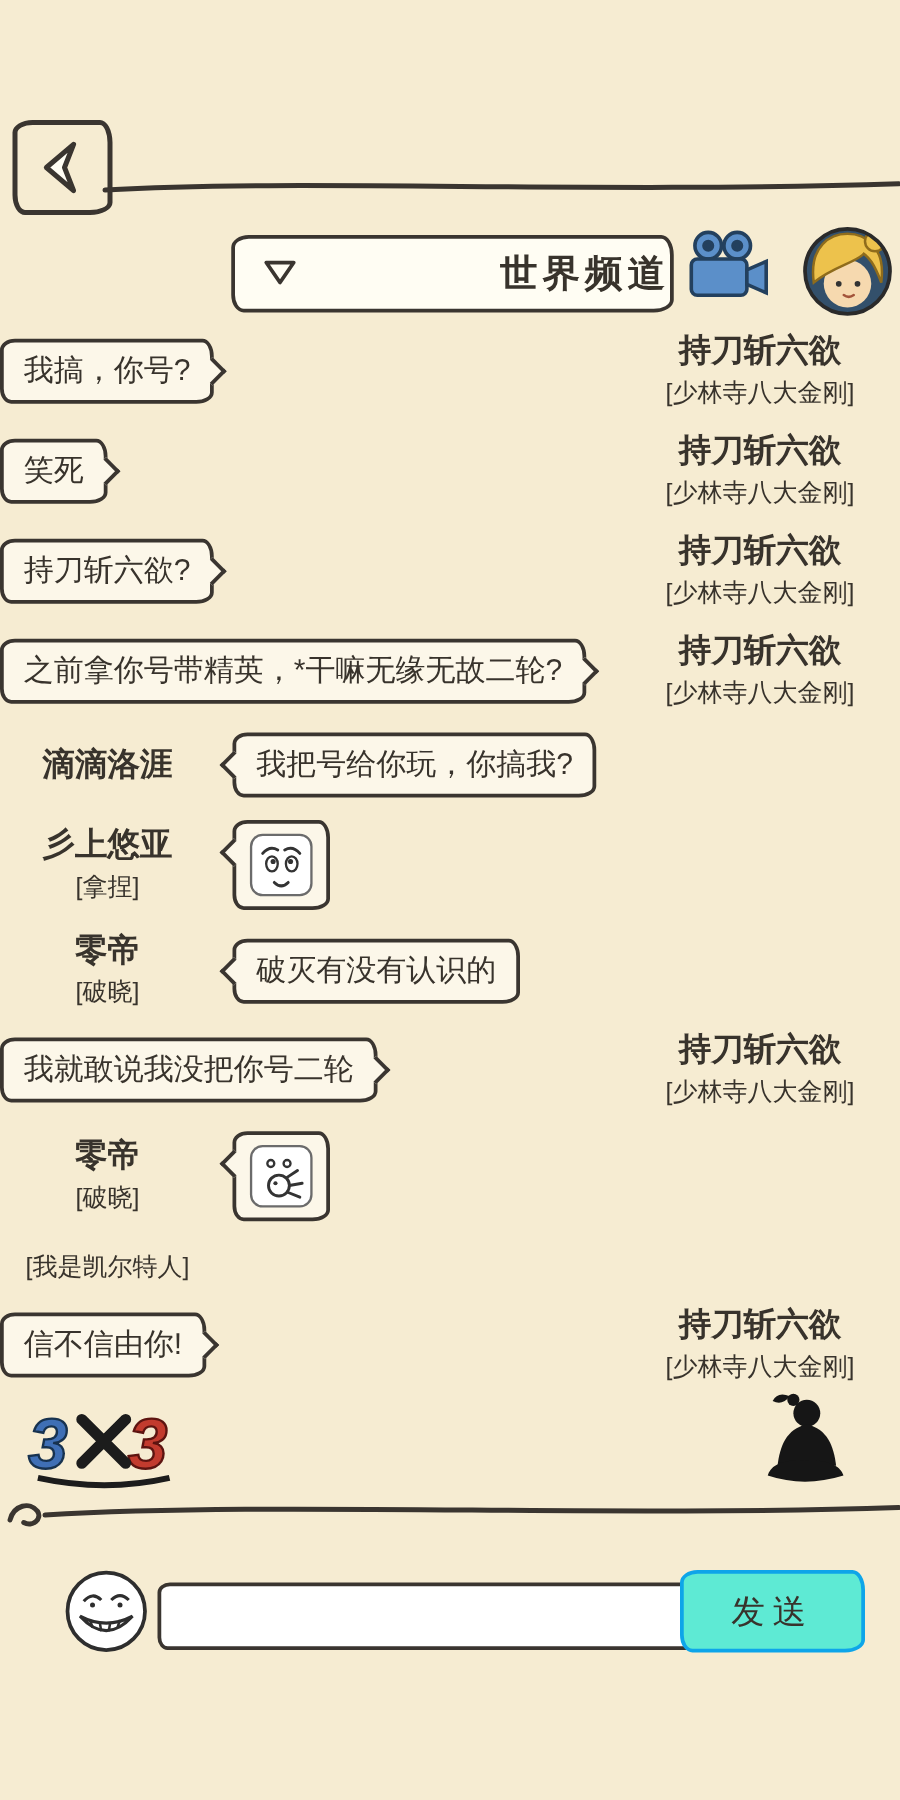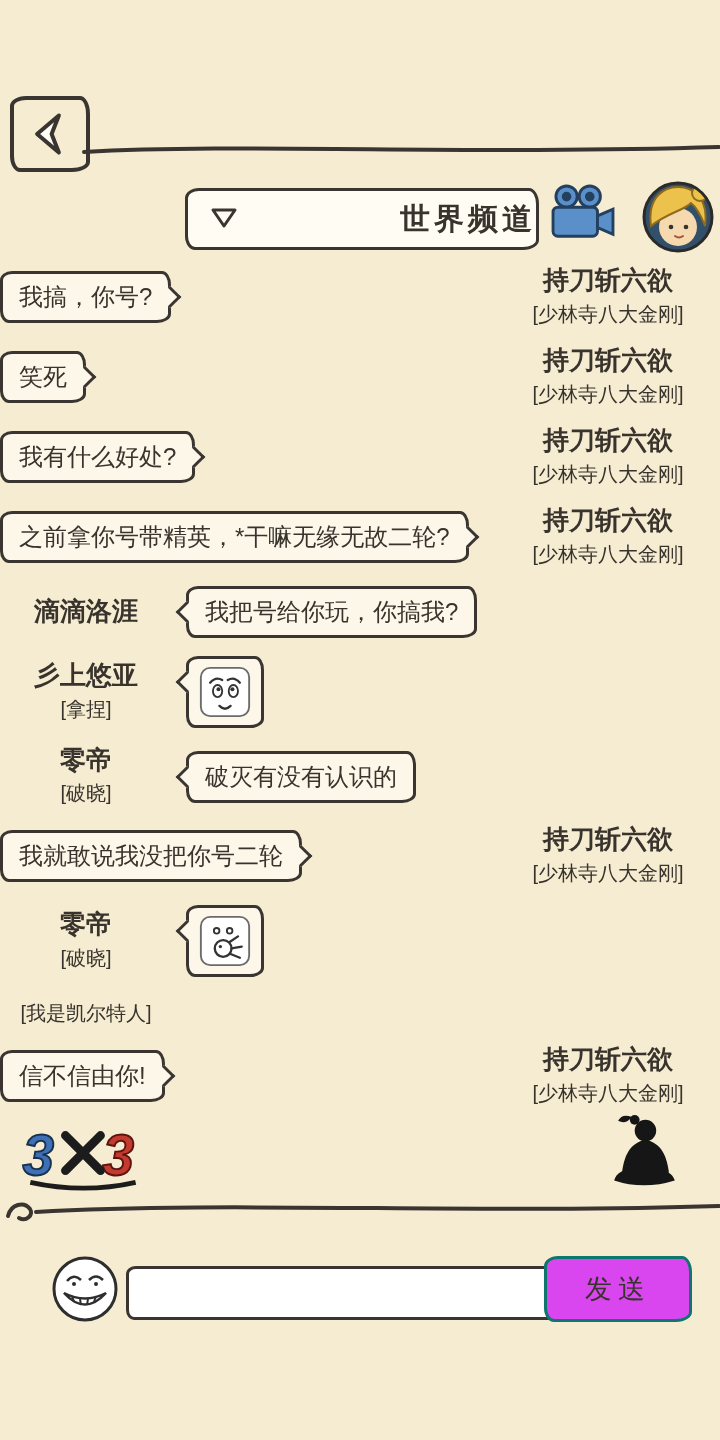--- a/index.html
+++ b/index.html
@@ -47,22 +47,22 @@
   
   .deco-left{left:18px;top:1116px;cursor:pointer}
   .deco-right{left:596px;top:1114px;cursor:pointer}
   .bottom-line{left:0;top:1196px}
 
   
   .troll-btn{left:50px;top:1254px;width:70px;height:70px;cursor:pointer}
   .chat-input{left:126px;top:1266px;width:404px;height:48px;background:#ffffff;
     border:3px solid #3a3530;border-radius:10px 8px 12px 8px / 8px 12px 8px 10px;
     font-size:24px;padding:0 12px;font-family:"Liberation Sans",sans-serif;color:#38332c;outline:none}
-  .send-btn{left:544px;top:1256px;width:142px;height:60px;background:#d946ef;
-    border:3px solid #0f766e;border-radius:14px 10px 16px 10px / 10px 16px 10px 14px;
+  .send-btn{left:544px;top:1256px;width:142px;height:60px;background:#5eead4;
+    border:3px solid #0ea5e9;border-radius:14px 10px 16px 10px / 10px 16px 10px 14px;
     font-size:27px;display:flex;align-items:center;justify-content:center;
     letter-spacing:6px;cursor:pointer;font-family:"Liberation Sans",sans-serif;color:#38332c}
 </style>
 </head>
 <body>
 
 <div class="abs back-btn">
   <span style="line-height:0">
     <svg viewBox="0 0 72 72" width="58" height="58">
         <path d="M47 13 L20 36 L47 59 L38 36 Z" fill="#fffdf4" stroke="#3a3530" stroke-width="5" stroke-linejoin="round"></path>
@@ -138,21 +138,21 @@
       <span class="msg-text">笑死</span>
     </div>
       <div class="name-col rightc">
       <div class="name">持刀斩六欲</div>
       <div class="tag">[少林寺八大金刚]</div>
     </div>
 
   </div>
     <div class="row right">
     <div class="bubble tail-right">
-      <span class="msg-text">我有什么好处?</span>
+      <span class="msg-text">持刀斩六欲?</span>
     </div>
       <div class="name-col rightc">
       <div class="name">持刀斩六欲</div>
       <div class="tag">[少林寺八大金刚]</div>
     </div>
 
   </div>
     <div class="row right">
     <div class="bubble tail-right">
       <span class="msg-text">之前拿你号带精英，*干嘛无缘无故二轮?</span>

